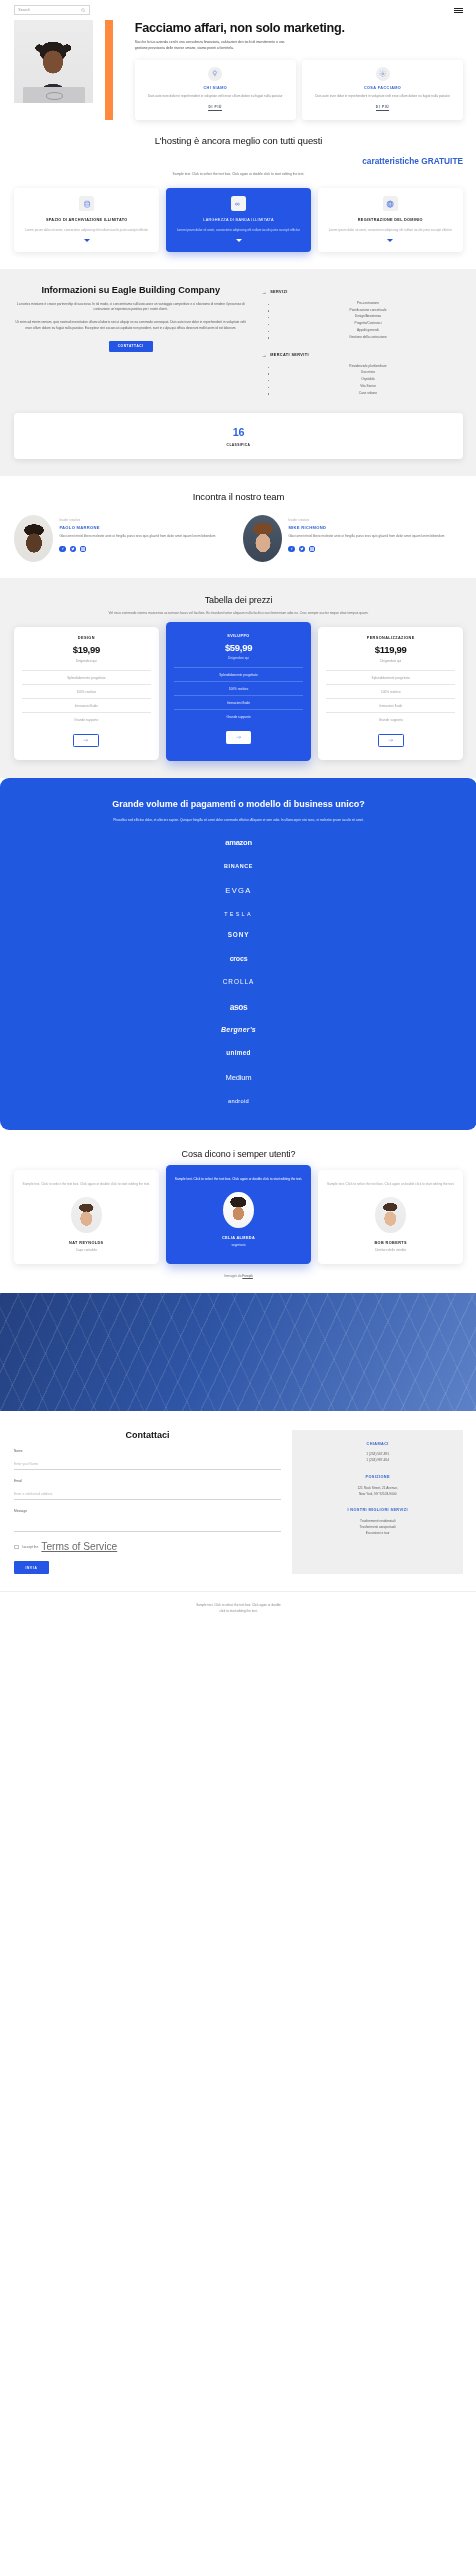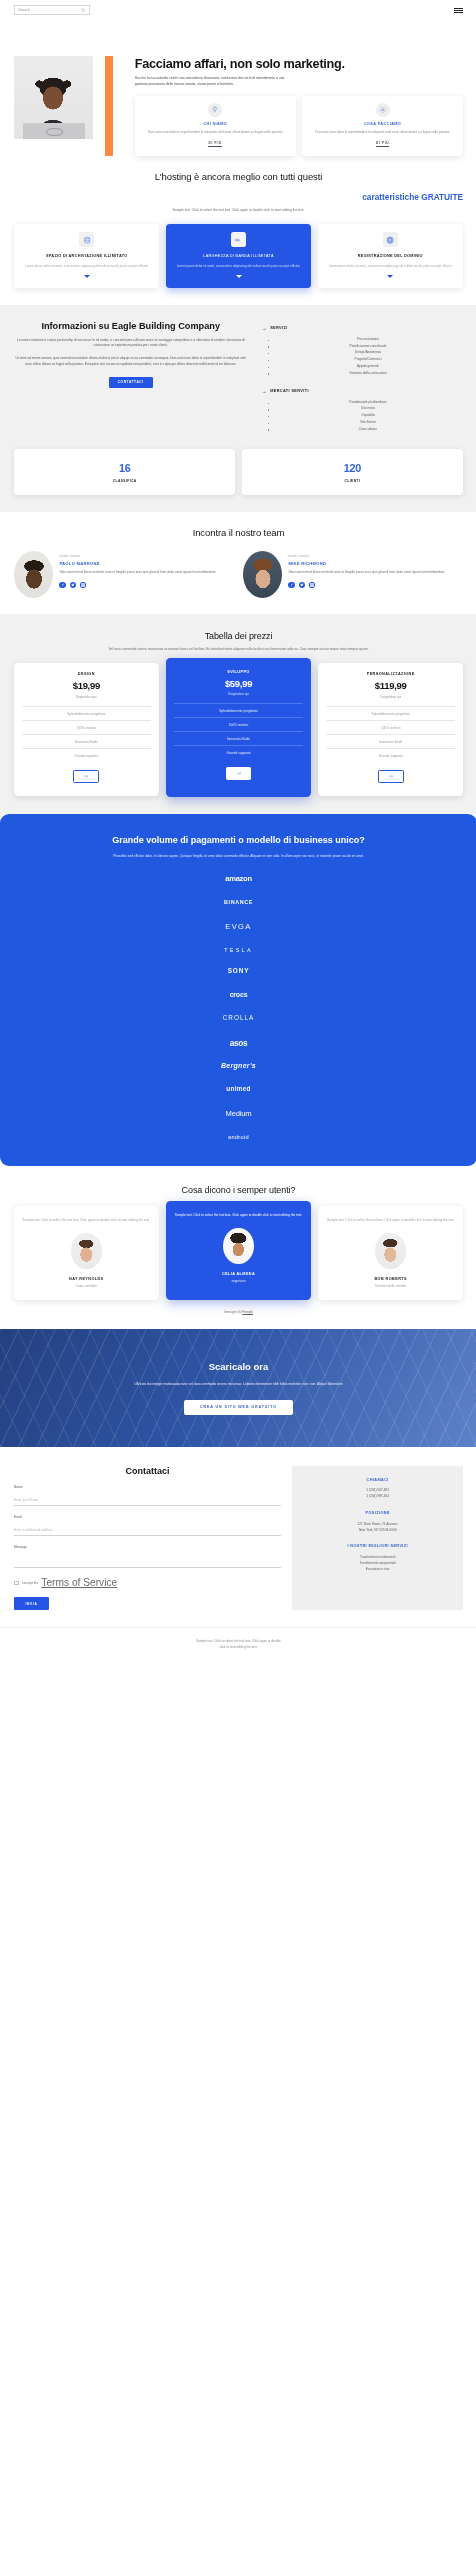--- a/index.html
+++ b/index.html
@@ -15,21 +15,21 @@
 
   
   .site-header{height:20.3px;display:flex;align-items:center;justify-content:space-between;padding:0 14px;}
   .search-box{width:76px;height:10.2px;border:0.6px solid #d6d6d6;display:flex;align-items:center;justify-content:space-between;padding:0 3.2px;}
   .search-box span{font-size:3.8px;color:#9a9a9a;}
   .search-box svg{width:4.5px;height:4.5px;}
   .burger{display:flex;flex-direction:column;gap:1.3px;cursor:pointer;}
   .burger i{display:block;width:9px;height:0.9px;background:#222;}
 
   
-  .hero{display:flex;gap:12px;padding:0 14px 0 14px;margin-top:36px;}
+  .hero{display:flex;gap:12px;padding:0 14px 0 14px;}
   .hero-img{width:79px;height:83px;flex:none;position:relative;overflow:hidden;background:#ececec;}
   .hero-img .pgirl{position:absolute;left:0;top:0;width:100%;height:100%;
     background:
       radial-gradient(ellipse 21.6px 12.7px at 39px 71px, #2b2b33 0 55%, transparent 56%),
       radial-gradient(ellipse 16.5px 19px at 39px 42px, #7a4e33 0 60%, transparent 61%),
       radial-gradient(ellipse 21.6px 16.5px at 39px 32px, #241c18 0 62%, transparent 63%),
       radial-gradient(ellipse 5.7px 5.1px at 25.4px 28px, #241c18 0 70%, transparent 71%),
       radial-gradient(ellipse 5.7px 5.1px at 53px 28px, #241c18 0 70%, transparent 71%),
       linear-gradient(#ececec,#e4e4e4);
   }
@@ -349,24 +349,20 @@
         </div>
       </div>
     </div>
   </div>
 
   <div class="sec gray" style="padding-top:0;">
     <div class="stats">
       <div class="stat">
         <div class="n">16</div>
         <div class="l">CLASSIFICA</div>
-      </div>
-      <div class="stat">
-        <div class="n">120</div>
-        <div class="l">CLIENTI</div>
       </div>
     </div>
   </div>
 
   <div class="sec">
     <div class="sec-title">Incontra il nostro team</div>
     <div class="team-row">
       <div class="member">
         <div class="m-ava a1"></div>
         <div class="m-body">
@@ -521,25 +517,20 @@
         <div class="t-role">Direttore delle vendite</div>
       </div>
     </div>
     <div class="credit">
       <span>Immagini da </span><u>Freepik</u>
     </div>
   </div>
 
   <div class="cta">
     <div class="bg"></div>
-    <div class="inner">
-      <h2>Scaricalo ora</h2>
-      <p>Ultricies leo integer malesuada nunc vel risus commodo viverra mecenas. Lobortis elementum nibh tellus molestie nunc non. Aliquet bibendum</p>
-      <span class="cta-btn">CREA UN SITO WEB GRATUITO</span>
-    </div>
   </div>
 
   <div class="contact">
     <div class="c-left">
       <h2>Contattaci</h2>
       <div class="field">
         <label>Name</label>
         <div class="line"><span>Enter your Name</span></div>
       </div>
       <div class="field">

